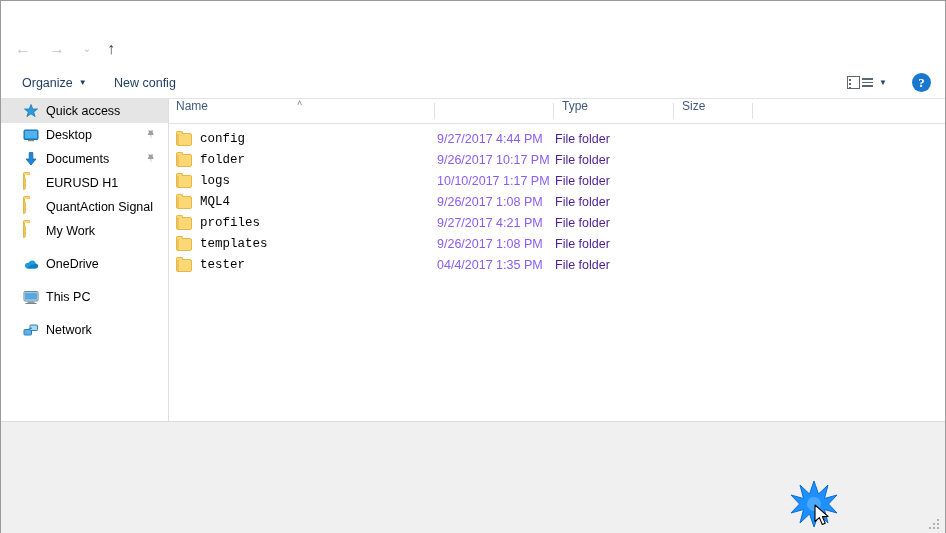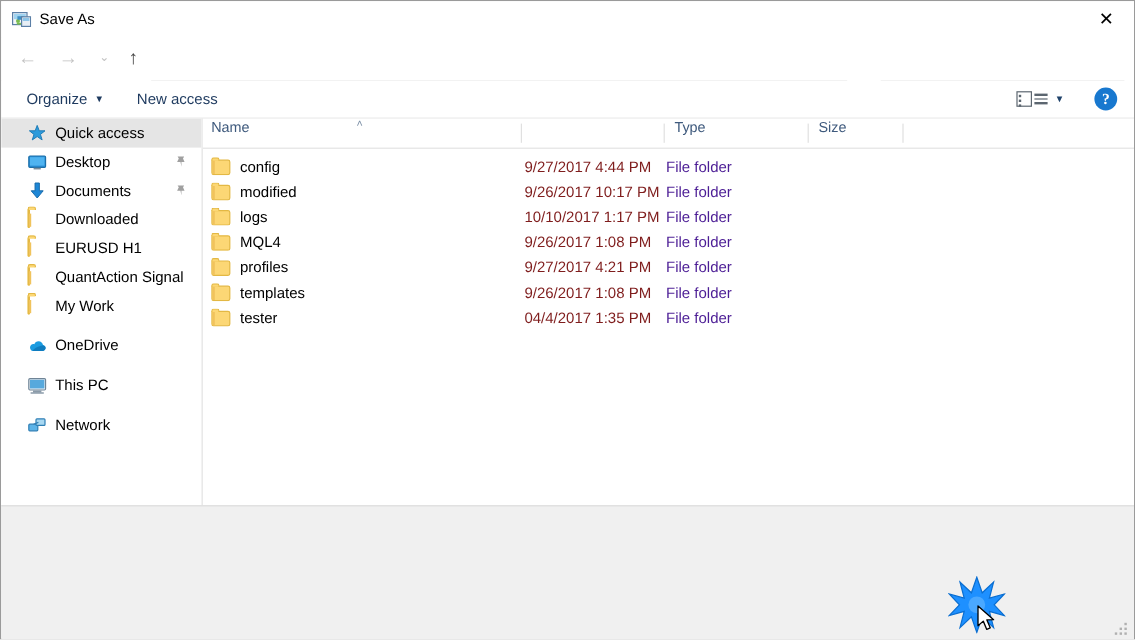--- a/index.html
+++ b/index.html
@@ -67,58 +67,43 @@
   .fi:after{content:"";position:absolute;left:0;bottom:0;width:2px;height:11px;background:#f0c35c;}
 
   
   .filelist{position:absolute;left:168px;top:0;right:0;height:100%;background:#fff;}
   .col-head{position:relative;height:24px;border-bottom:1px solid #e3e3e3;background:#fff;}
   .ch{position:absolute;top:0;height:24px;display:flex;align-items:flex-start;font-size:12px;color:#3f5a7d;padding-left:7px;box-sizing:border-box;}
   .ch-div{position:absolute;top:4px;width:1px;height:16px;background:#e0e0e0;}
   .sortcaret{position:absolute;color:#7a8ea5;font-size:9px;top:-1px;}
   .row{position:relative;height:21px;display:flex;align-items:center;font-size:12.5px;color:#000;}
   .row .cell{position:absolute;white-space:nowrap;overflow:hidden;}
-  .c-name{left:7px;display:flex;align-items:center;}
+  .c-name{left:7px;display:flex;align-items:center;font-family:Liberation Mono, monospace;}
   .c-name .fi{margin-right:8px;}
-  .c-date{left:268px;color:#7f1d1d;}
+  .c-date{left:268px;color:#8b5cf6;}
   .c-type{left:386px;color:#4c1d95;}
   .c-size{left:506px;color:#1a1a1a;}
 
   
   .bottom{position:absolute;left:0;top:420px;width:100%;height:70px;background:#f0f0f0;border-top:1px solid #dcdcdc;}
 
   
   .footer{position:absolute;left:0;top:490px;width:100%;height:43px;background:#f0f0f0;}
   .grip{position:absolute;right:4px;bottom:3px;width:12px;height:12px;}
   .grip i{position:absolute;width:2px;height:2px;background:#b0b0b0;}
 
   
   .burst{position:absolute;left:789px;top:479px;width:48px;height:48px;pointer-events:none;}
   .cursor{position:absolute;left:813px;top:503px;width:18px;height:24px;pointer-events:none;}
 </style>
 </head>
 <body>
 
 <div class="dialog">
 
-  <div class="titlebar">
-    <span class="title-icon">
-      <svg width="16" height="16" viewBox="0 0 16 16">
-        <rect x="0.5" y="2.5" width="12" height="10" fill="#f3f6fa" stroke="#5b7fa6"></rect>
-        <rect x="1.5" y="3.5" width="10" height="4.5" fill="#9fd3f0"></rect>
-        <circle cx="5" cy="9.5" r="1.7" fill="#7bbd4f"></circle>
-        <rect x="4" y="11" width="5" height="1.5" fill="#7bbd4f"></rect>
-        <rect x="4.5" y="5.5" width="5" height="3" fill="#3f8fc4"></rect>
-        <rect x="8" y="6" width="7.5" height="8" fill="#e7eef5" stroke="#5b7fa6"></rect>
-        <rect x="9" y="7" width="5.5" height="2.5" fill="#8ec5e8"></rect>
-      </svg>
-    </span>
-    <span class="title-text">Save As</span>
-    <div class="close-btn">✕</div>
-  </div>
 
   <div class="navrow">
     <div class="nav-btn nav-back">←</div>
     <div class="nav-btn nav-fwd">→</div>
     <div class="nav-btn nav-recent">⌄</div>
     <div class="nav-btn nav-up">↑</div>
 
     <div class="addressbar">
       <span class="addr-folder"></span>
       <span class="crumb">«</span>
@@ -144,21 +129,21 @@
       </span>
     </div>
   </div>
 
   <div class="toolbar">
     <div class="tb-item tb-organize">
       <span>Organize</span>
       <span class="tb-caret">▼</span>
     </div>
     <div class="tb-item tb-newfolder">
-      <span>New access</span>
+      <span>New config</span>
     </div>
     <div class="view-btn">
       <span class="view-glyph">
         <i style="top:1.5px"></i>
           <i style="top:5.5px"></i>
           <i style="top:9.5px"></i>
       </span>
       <span class="view-lines">
           <span></span>
           <span></span>
@@ -192,24 +177,20 @@
           <span class="sb-ico"><svg width="16" height="16" viewBox="0 0 16 16">
               <polygon points="6.2,1.5 9.8,1.5 9.8,8 13,8 8,14 3,8 6.2,8" fill="#1e87d6" stroke="#1668a8" stroke-width="0.8"></polygon>
             </svg></span>
           <span class="sb-label">Documents</span>
           <span class="pin"><svg width="11" height="11" viewBox="0 0 11 11">
               <path d="M3 1.5 L8.5 1.5 L7.5 3 L8.8 6 L6.2 6 L6.2 10 L5.4 6 L2.6 6 L4 3 Z" fill="#a0a0a0"></path>
             </svg></span>
         </div>
         <div class="sb-item">
           <span class="sb-ico"><span class="fi"></span></span>
-          <span class="sb-label">Downloaded</span>
-        </div>
-        <div class="sb-item">
-          <span class="sb-ico"><span class="fi"></span></span>
           <span class="sb-label">EURUSD H1</span>
         </div>
         <div class="sb-item">
           <span class="sb-ico"><span class="fi"></span></span>
           <span class="sb-label">QuantAction Signal</span>
         </div>
         <div class="sb-item">
           <span class="sb-ico"><span class="fi"></span></span>
           <span class="sb-label">My Work</span>
         </div>
@@ -261,21 +242,21 @@
               <span class="fi"></span>
               <span>config</span>
             </span>
             <span class="cell c-date">9/27/2017 4:44 PM</span>
             <span class="cell c-type">File folder</span>
             <span class="cell c-size"></span>
           </div>
           <div class="row">
             <span class="cell c-name">
               <span class="fi"></span>
-              <span>modified</span>
+              <span>folder</span>
             </span>
             <span class="cell c-date">9/26/2017 10:17 PM</span>
             <span class="cell c-type">File folder</span>
             <span class="cell c-size"></span>
           </div>
           <div class="row">
             <span class="cell c-name">
               <span class="fi"></span>
               <span>logs</span>
             </span>

